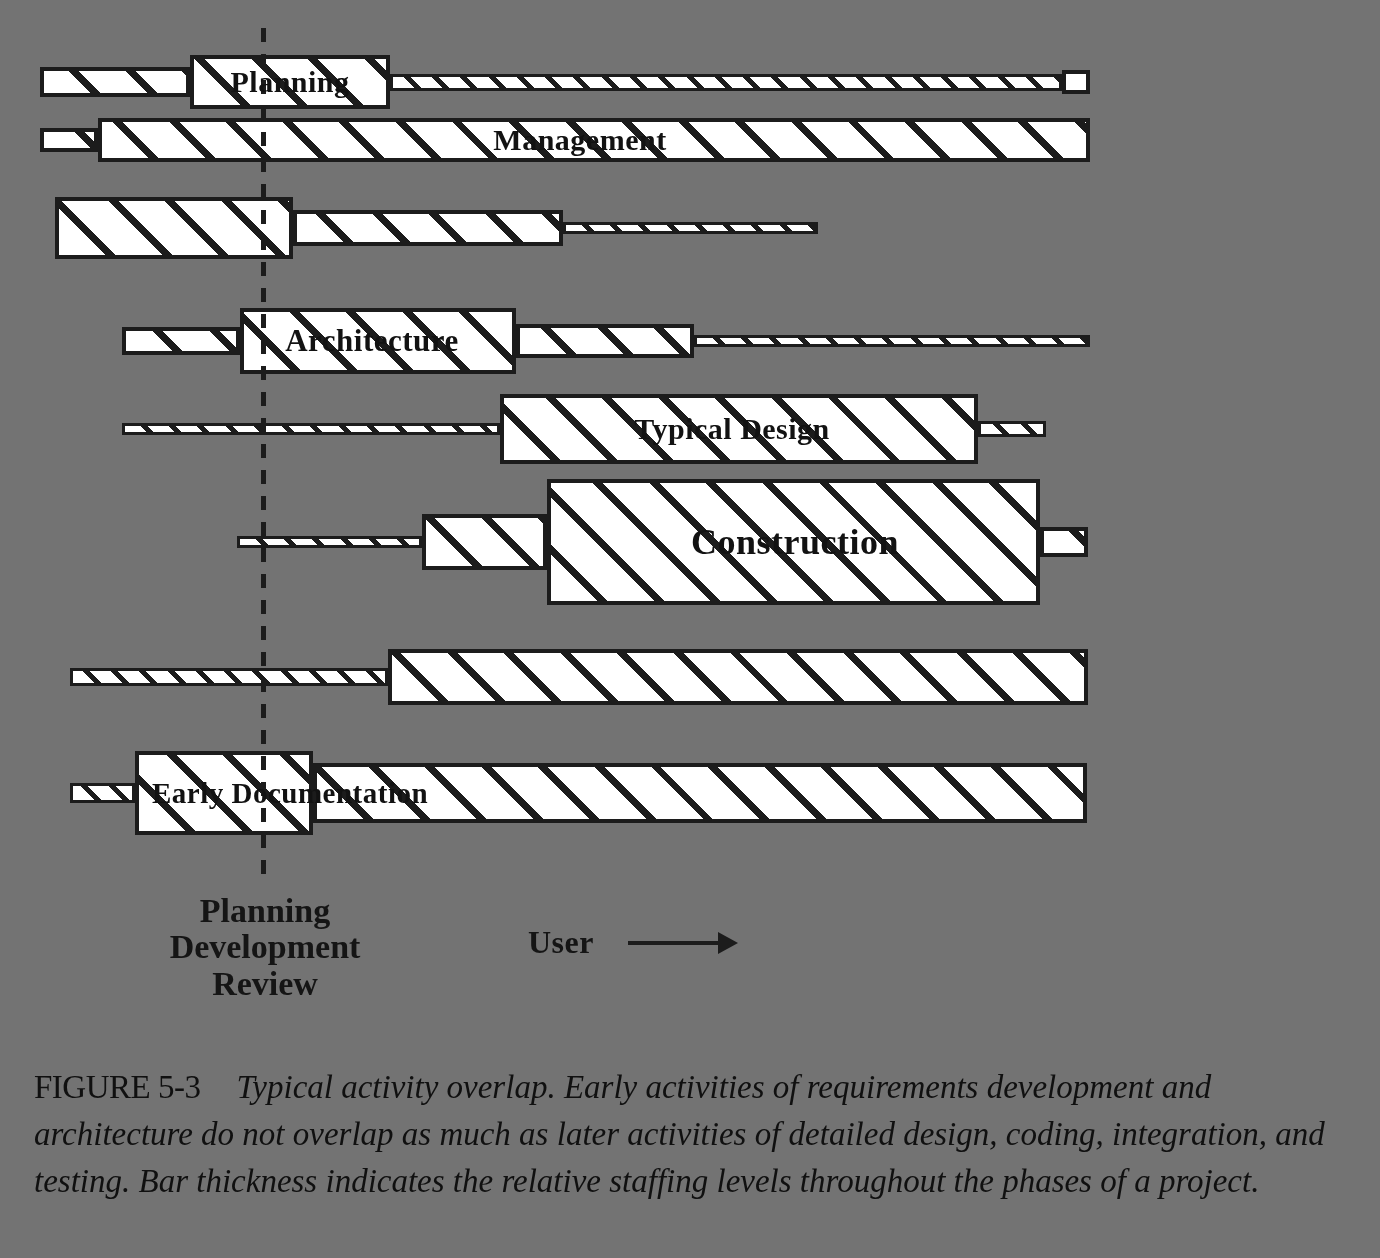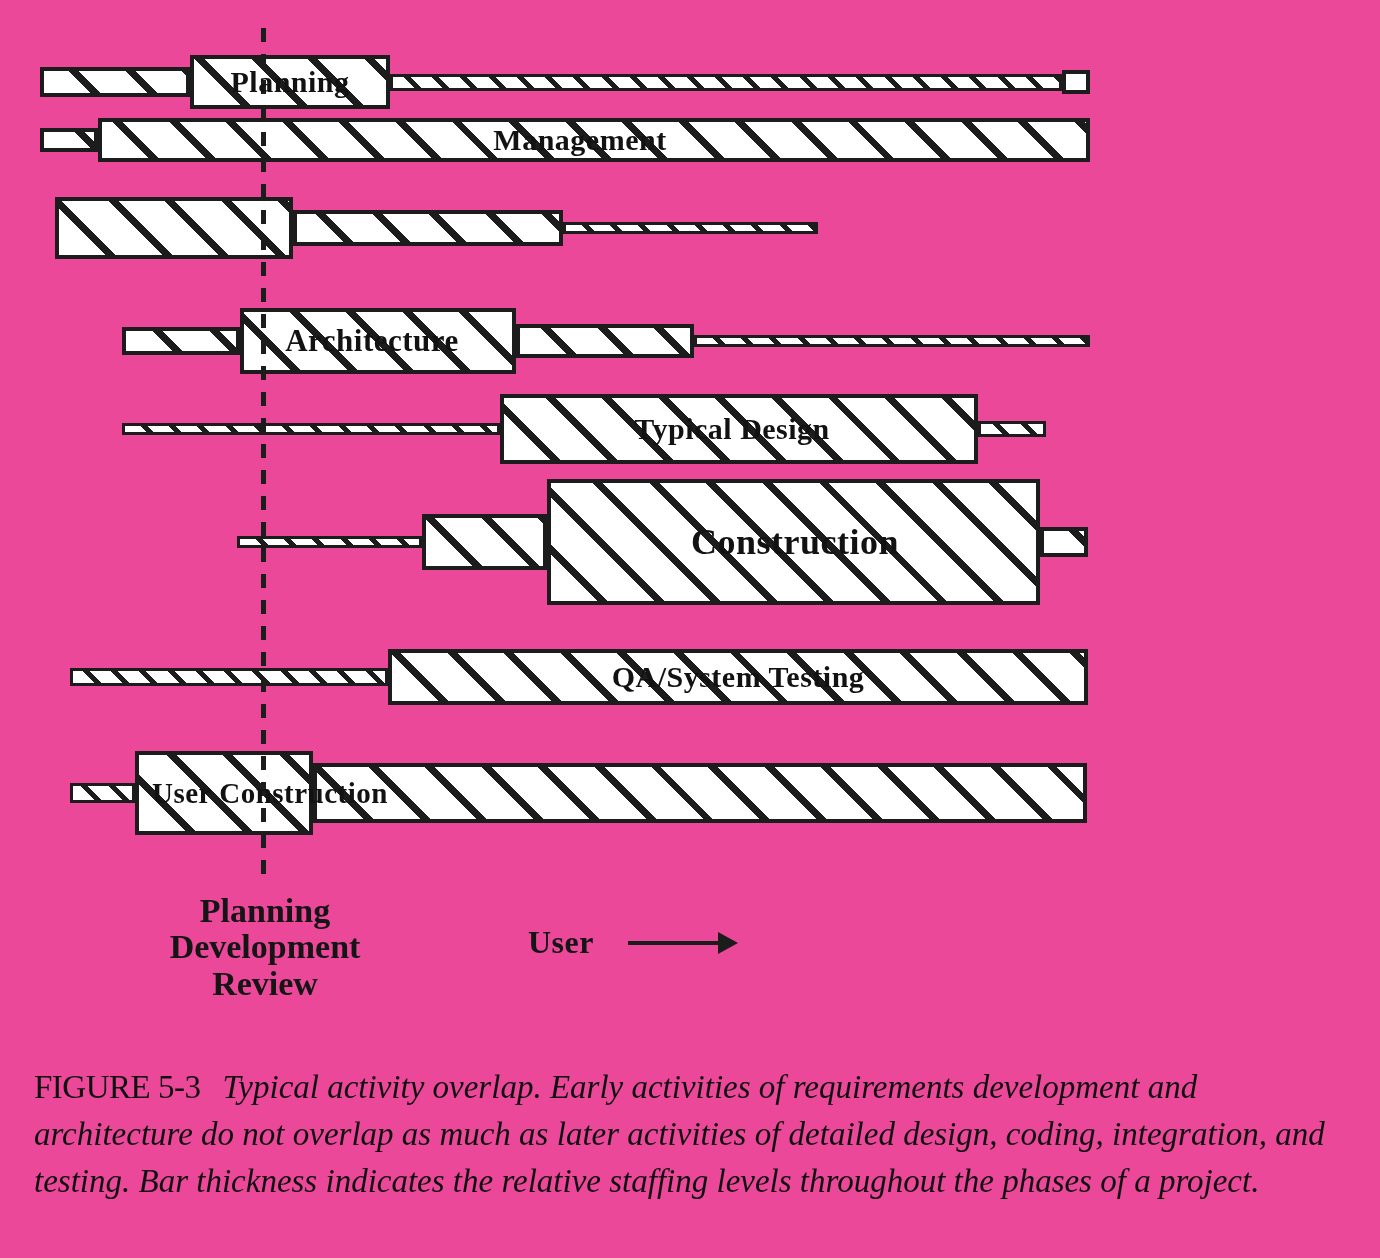--- a/index.html
+++ b/index.html
@@ -1,16 +1,16 @@
 <!DOCTYPE html>
 <html><head>
 <meta charset="utf-8">
 <style>
   html,body{margin:0;padding:0;background:#ffffff;}
-  #page{position:relative;width:1380px;height:1258px;background:#ec4899;overflow:hidden;
+  #page{position:relative;width:1380px;height:1258px;background:#737373;overflow:hidden;
         font-family:"Liberation Serif",serif;color:#1c1c1c;}
   #diagram{position:absolute;left:0;top:0;width:1380px;height:1050px;}
 
   .seg{position:absolute;box-sizing:border-box;background-color:#fff;
        border:4px solid #1c1c1c;
        background-image:repeating-linear-gradient(45deg,transparent 0 33px,#1c1c1c 33px 40px);}
   .seg-thin{border-width:3px;
        background-image:repeating-linear-gradient(45deg,transparent 0 15px,#1c1c1c 15px 20px);}
 
   .bar-label{position:absolute;font-family:"Liberation Serif",serif;font-weight:700;
@@ -26,21 +26,21 @@
        text-align:center;font-weight:700;font-size:34px;line-height:1.07;color:#151515;}
 
   .time-axis{position:absolute;left:528px;top:924px;height:36px;}
   .time-text{font-weight:700;font-size:32px;color:#151515;letter-spacing:0.5px;}
   .time-line{position:absolute;left:100px;top:17px;width:92px;height:4px;background:#1c1c1c;}
   .time-head{position:absolute;left:190px;top:8px;width:0;height:0;
        border-left:20px solid #1c1c1c;border-top:11px solid transparent;border-bottom:11px solid transparent;}
 
   .caption{position:absolute;left:34px;top:1064px;width:1326px;
        font-size:33px;line-height:1.43;color:#101010;}
-  .caption .cap-label{font-style:normal;letter-spacing:-0.5px;margin-right:22px;font-weight:500;}
+  .caption .cap-label{font-style:normal;letter-spacing:-0.5px;margin-right:36px;font-weight:500;}
   .caption .cap-text{font-style:italic;}
 </style>
 </head>
 <body>
 
 <div id="page">
 
   <div id="diagram">
     <div class="checkpoint-line" style="left: 261px;"></div>
 
@@ -74,28 +74,25 @@
       </div>
       <div class="seg seg-thin" style="left: 237px; top: 536px; width: 185px; height: 12px;"></div>
       <div class="seg" style="left: 422px; top: 514px; width: 125px; height: 56px;"></div>
       <div class="seg" style="left: 547px; top: 479px; width: 493px; height: 126px;"></div>
       <div class="seg" style="left: 1040px; top: 527px; width: 48px; height: 30px;"></div>
       <div class="bar-label center" style="font-size: 36px; left: 795px; top: 543px; transform: translate(-50%, -50%);">
         <div>Construction</div>
       </div>
       <div class="seg seg-thin" style="left: 70px; top: 668px; width: 318px; height: 18px;"></div>
       <div class="seg" style="left: 388px; top: 649px; width: 700px; height: 56px;"></div>
-      <div class="bar-label center" style="font-size: 30px; left: 738px; top: 677px; transform: translate(-50%, -50%);">
-        <div>QA/System Testing</div>
-      </div>
       <div class="seg seg-thin" style="left: 70px; top: 783px; width: 65px; height: 20px;"></div>
       <div class="seg" style="left: 135px; top: 751px; width: 178px; height: 84px;"></div>
       <div class="seg" style="left: 313px; top: 763px; width: 774px; height: 60px;"></div>
       <div class="bar-label left" style="font-size: 29px; left: 152px; top: 793px; transform: translateY(-50%);">
-        <div>User Construction</div>
+        <div>Early Documentation</div>
       </div>
     </div>
 
   <div class="checkpoint-label">
     <div>Planning</div>
     <div>Development</div>
     <div>Review</div>
   </div>
 
   <div class="time-axis">

